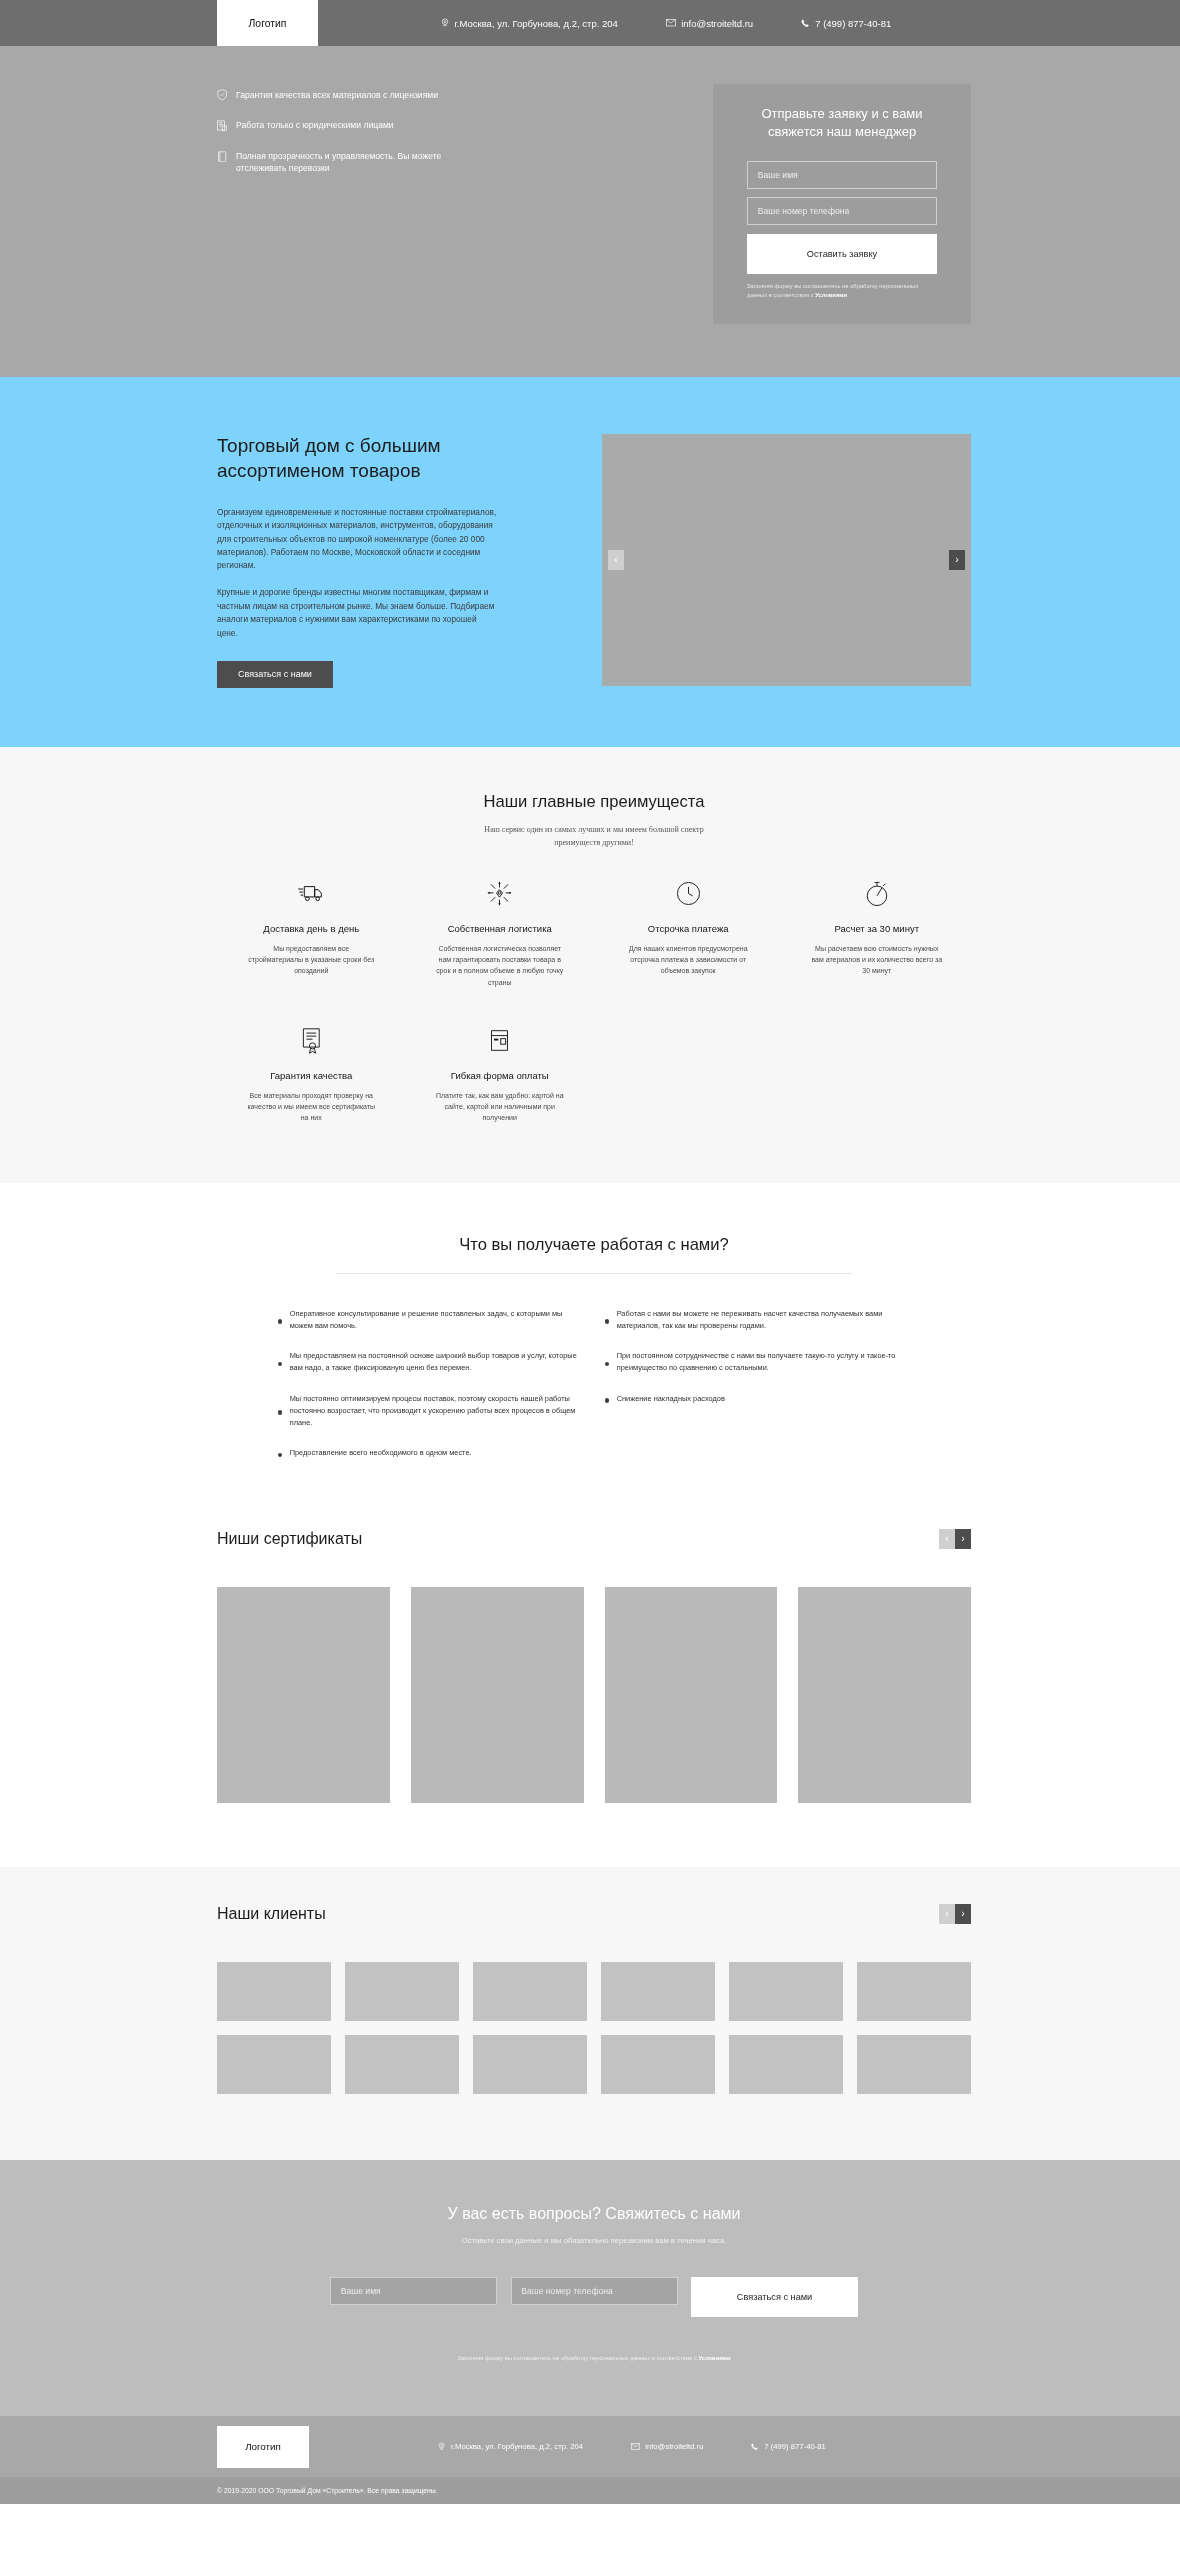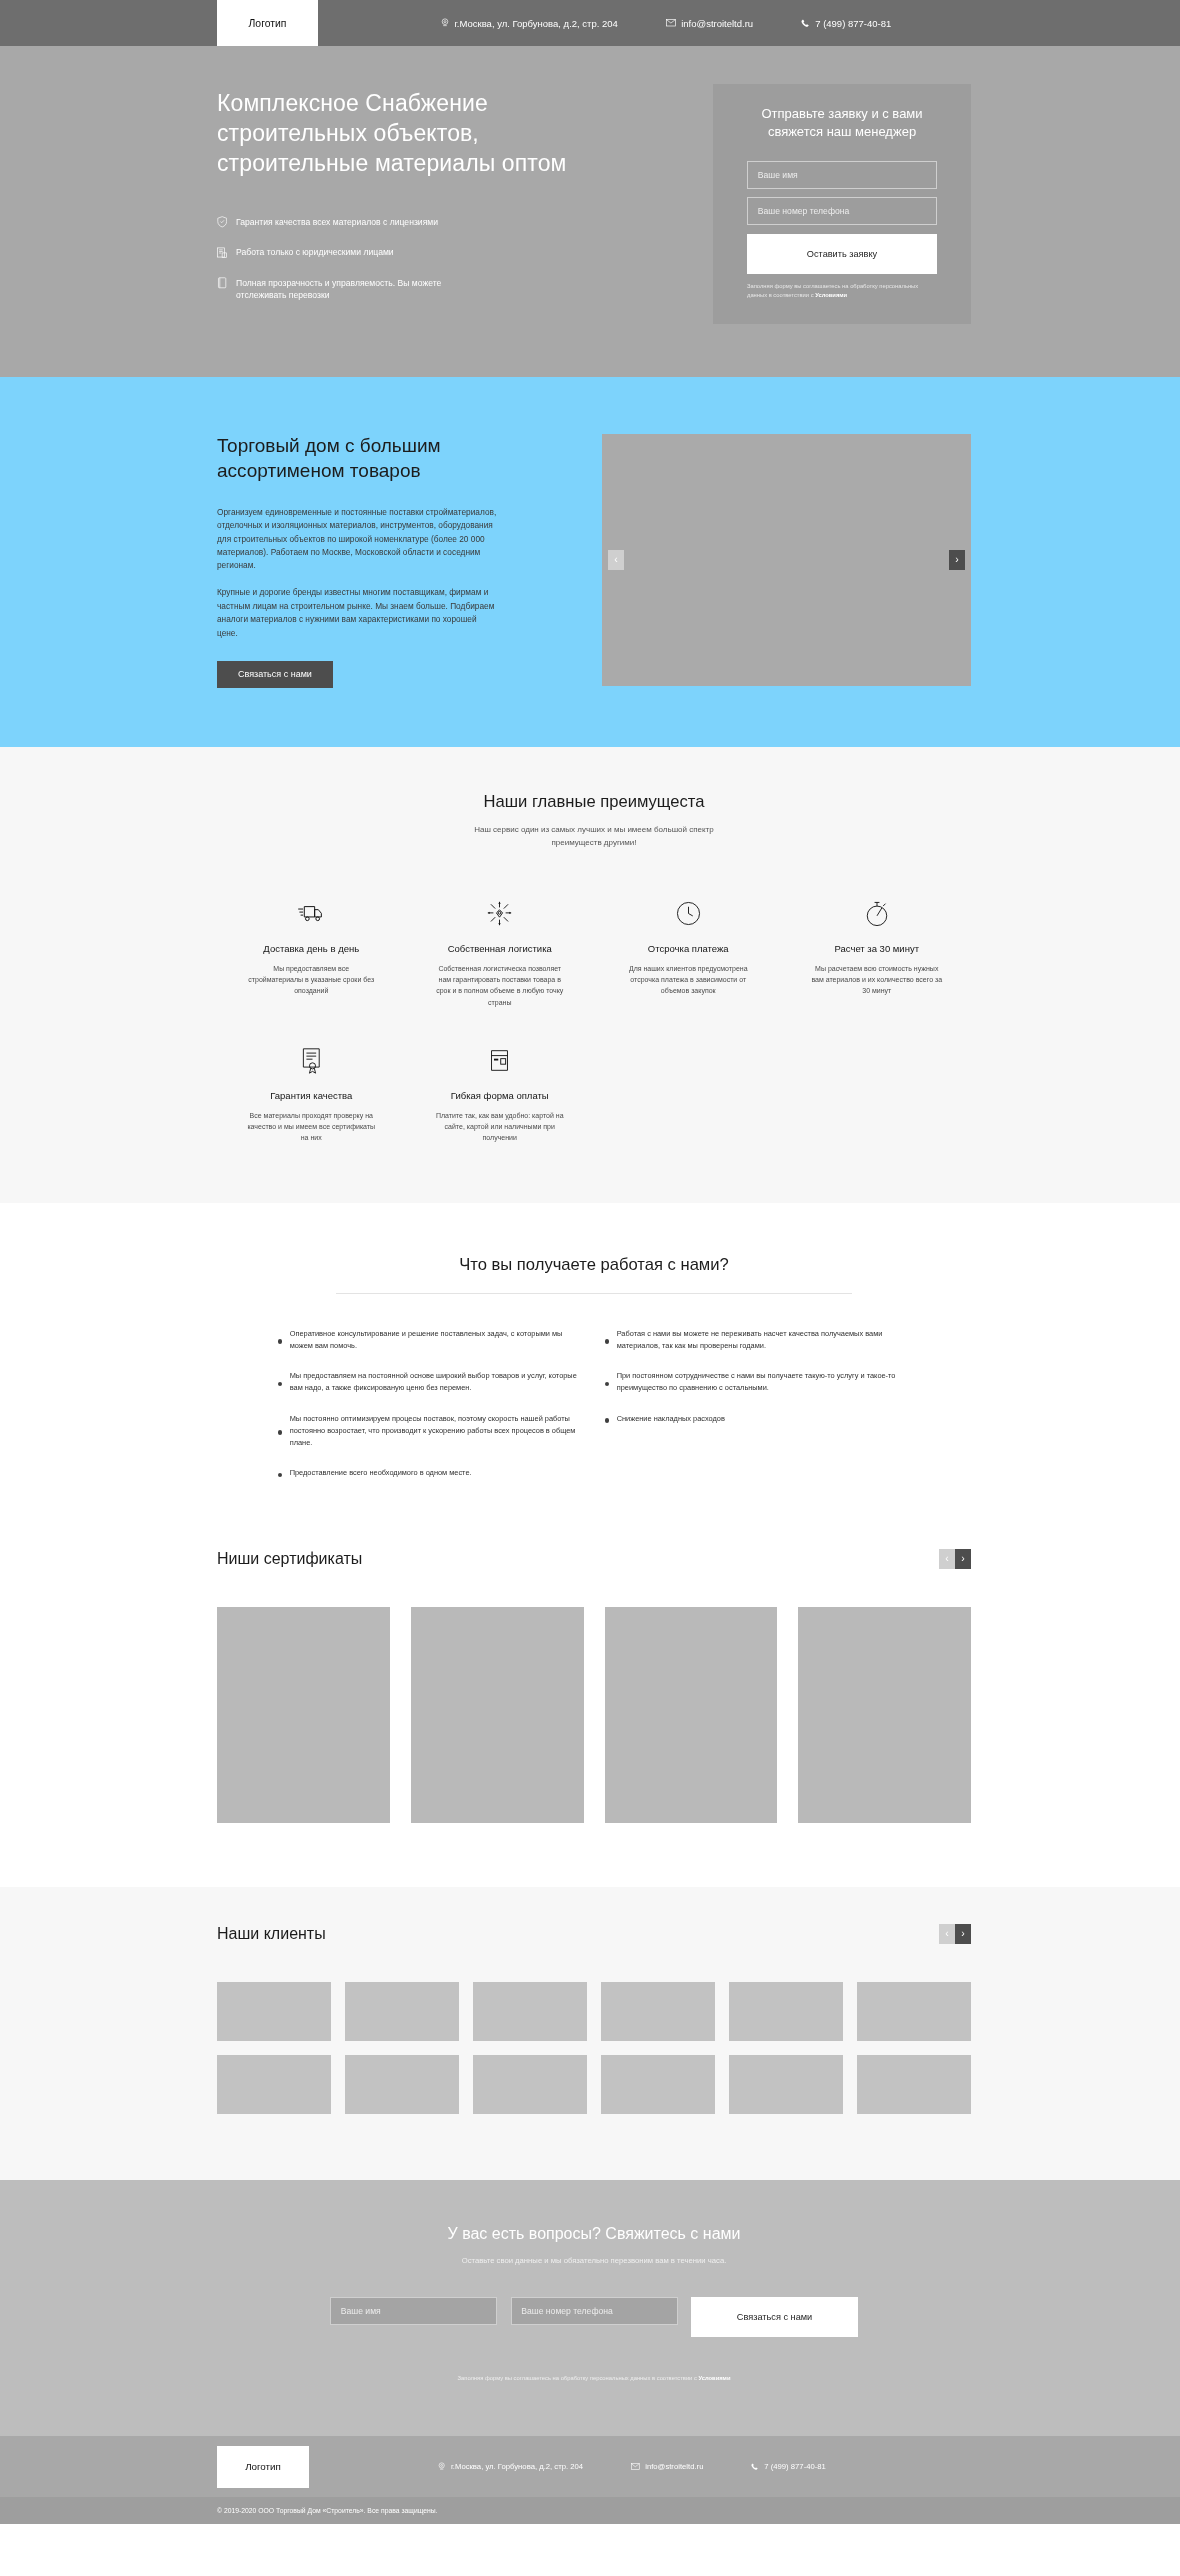--- a/index.html
+++ b/index.html
@@ -78,21 +78,21 @@
   }
   .arrow.prev{background:#cfcfcf;}
   .arrow.next{background:#4d4d4d;}
   .trade-media .arrow{position:absolute;top:50%;transform:translateY(-50%);}
   .trade-media .prev{left:6.1px;}
   .trade-media .next{right:6.1px;}
 
   
   .adv{background:#f7f7f7;padding:45px 0 59px;}
   .h2-center{font-size:16.6px;font-weight:400;color:#1c1c1c;text-align:center;margin-bottom:12.3px;}
-  .sub-center{font-size:8px;line-height:1.55;color:#555;text-align:center;max-width:264px;margin:0 auto 46px;}
+  .sub-center{font-size:8px;line-height:1.55;color:#555;text-align:center;max-width:264px;margin:0 auto 26px;font-family:Liberation Serif, serif;}
   .adv-grid{display:grid;grid-template-columns:repeat(4,1fr);row-gap:34px;}
   .adv-card{text-align:center;padding:0 28px;}
   .adv-ico{height:37px;display:flex;align-items:center;justify-content:center;margin-bottom:11px;}
   .adv-title{font-size:9.5px;font-weight:400;color:#141414;margin-bottom:8.6px;}
   .adv-text{font-size:7px;line-height:1.62;color:#4a4a4a;}
 
   
   .ben{background:#ffffff;padding:52px 0 48px;}
   .ben .rule{height:0.6px;background:#e3e3e3;width:516px;margin:18.4px auto 34px;}
   .ben-cols{display:grid;grid-template-columns:1fr 1fr;column-gap:22px;padding:0 61px;}
@@ -166,21 +166,20 @@
         </span>
         <span>7 (499) 877-40-81</span>
       </div>
     </div>
   </div>
 </div>
 
 <section class="hero">
   <div class="wrap">
     <div class="hero-left">
-      <h1 class="hero-title">Комплексное Снабжение строительных объектов, строительные материалы оптом</h1>
       <div class="hero-bullets">
         <div class="hero-bullet">
           <span class="bi">
             <svg width="10.4" height="11.7" viewBox="0 0 17 19" fill="none" stroke="#fff" stroke-width="1.1">
               <path d="M8.5 1 1.3 3.6v5.5c0 4.2 3 7.4 7.2 8.8 4.2-1.4 7.2-4.6 7.2-8.8V3.6L8.5 1z"></path>
               <path d="m5.6 9 2 2 3.9-4"></path>
             </svg>
           </span>
           <span>Гарантия качества всех материалов с лицензиями</span>
         </div>

